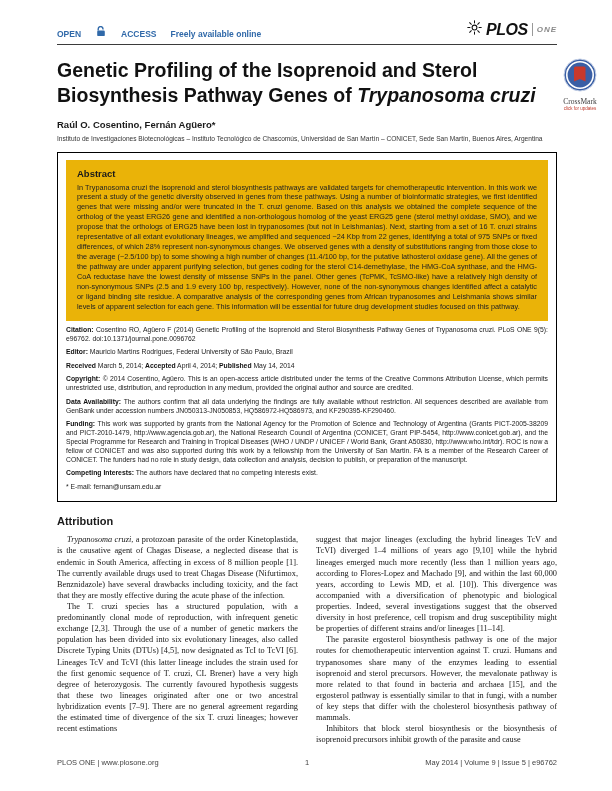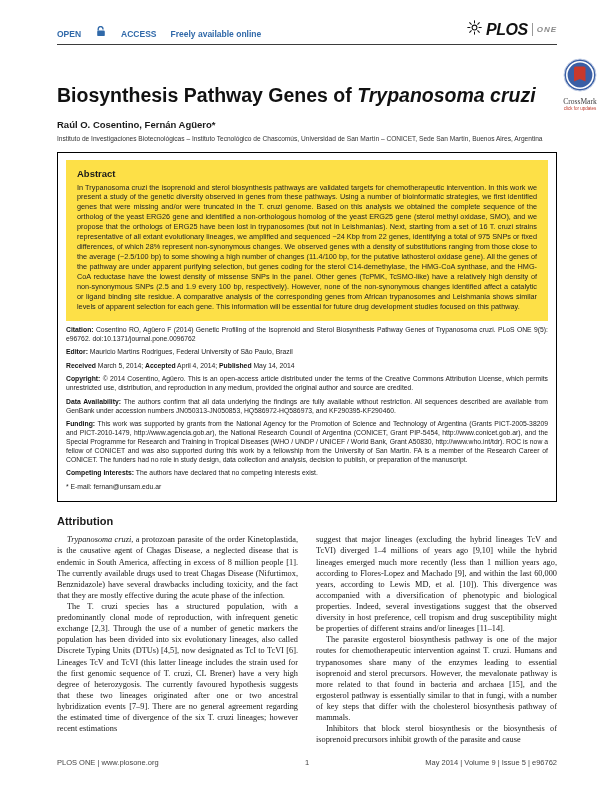--- a/index.html
+++ b/index.html
@@ -23,21 +23,21 @@
   .authors{margin-top:11px;font-size:9.5px;font-weight:bold;}
   .affil{margin-top:5px;font-size:6.6px;color:#333;}
 
   
   .crossmark{position:absolute;right:6px;top:58px;width:52px;text-align:center;cursor:pointer;}
   .cm-label{font-size:7.5px;color:#3a3a3a;margin-top:1px;font-family:"Liberation Serif",serif;}
   .cm-sub{font-size:4.5px;color:#c0392b;}
 
   
   .metabox{margin-top:10px;border:1px solid #000;padding:7px 8px 5px 8px;}
-  .abstract{background:#fde047;padding:8px 11px 9px 11px;}
+  .abstract{background:#eab308;padding:8px 11px 9px 11px;}
   .abstract h2{margin:0 0 4px 0;font-size:9.5px;}
   .abstract .atext{font-size:7.3px;line-height:1.37;text-align:justify;color:#222;}
   .meta p{margin:4.5px 0;font-size:6.8px;line-height:1.32;text-align:justify;color:#222;}
   .meta b{font-weight:bold;color:#111;}
 
   
   .intro-h{font-size:11px;font-weight:bold;margin:13px 0 7px 0;}
   .cols{display:flex;gap:18px;font-family:"Liberation Serif",serif;font-size:8.3px;
         line-height:1.34;text-align:justify;color:#161616;}
   .col{flex:1;min-width:0;}
@@ -83,21 +83,21 @@
             </g>
           </svg>
         </span>
         <span class="plos-word">PLOS</span>
         <span class="plos-div"></span>
         <span class="plos-one">ONE</span>
       </div>
     </div>
 
     <div class="title">
-      <br>
+      <span>Genetic Profiling of the Isoprenoid and Sterol</span><br>
       <span>Biosynthesis Pathway Genes of </span><i>Trypanosoma cruzi</i>
     </div>
 
     <div class="authors">Raúl O. Cosentino, Fernán Agüero*</div>
     <div class="affil">Instituto de Investigaciones Biotecnológicas – Instituto Tecnológico de Chascomús, Universidad de San Martín – CONICET, Sede San Martín, Buenos Aires, Argentina</div>
 
     <div class="metabox">
       <div class="abstract">
         <h2>Abstract</h2>
         <div class="atext">In Trypanosoma cruzi the isoprenoid and sterol biosynthesis pathways are validated targets for chemotherapeutic intervention. In this work we present a study of the genetic diversity observed in genes from these pathways. Using a number of bioinformatic strategies, we first identified genes that were missing and/or were truncated in the T. cruzi genome. Based on this analysis we obtained the complete sequence of the ortholog of the yeast ERG26 gene and identified a non-orthologous homolog of the yeast ERG25 gene (sterol methyl oxidase, SMO), and we propose that the orthologs of ERG25 have been lost in trypanosomes (but not in Leishmanias). Next, starting from a set of 16 T. cruzi strains representative of all extant evolutionary lineages, we amplified and sequenced ~24 Kbp from 22 genes, identifying a total of 975 SNPs or fixed differences, of which 28% represent non-synonymous changes. We observed genes with a density of substitutions ranging from those close to the average (~2.5/100 bp) to some showing a high number of changes (11.4/100 bp, for the putative lathosterol oxidase gene). All the genes of the pathway are under apparent purifying selection, but genes coding for the sterol C14-demethylase, the HMG-CoA synthase, and the HMG-CoA reductase have the lowest density of missense SNPs in the panel. Other genes (TcPMK, TcSMO-like) have a relatively high density of non-synonymous SNPs (2.5 and 1.9 every 100 bp, respectively). However, none of the non-synonymous changes identified affect a catalytic or ligand binding site residue. A comparative analysis of the corresponding genes from African trypanosomes and Leishmania shows similar levels of apparent selection for each gene. This information will be essential for future drug development studies focused on this pathway.</div>

